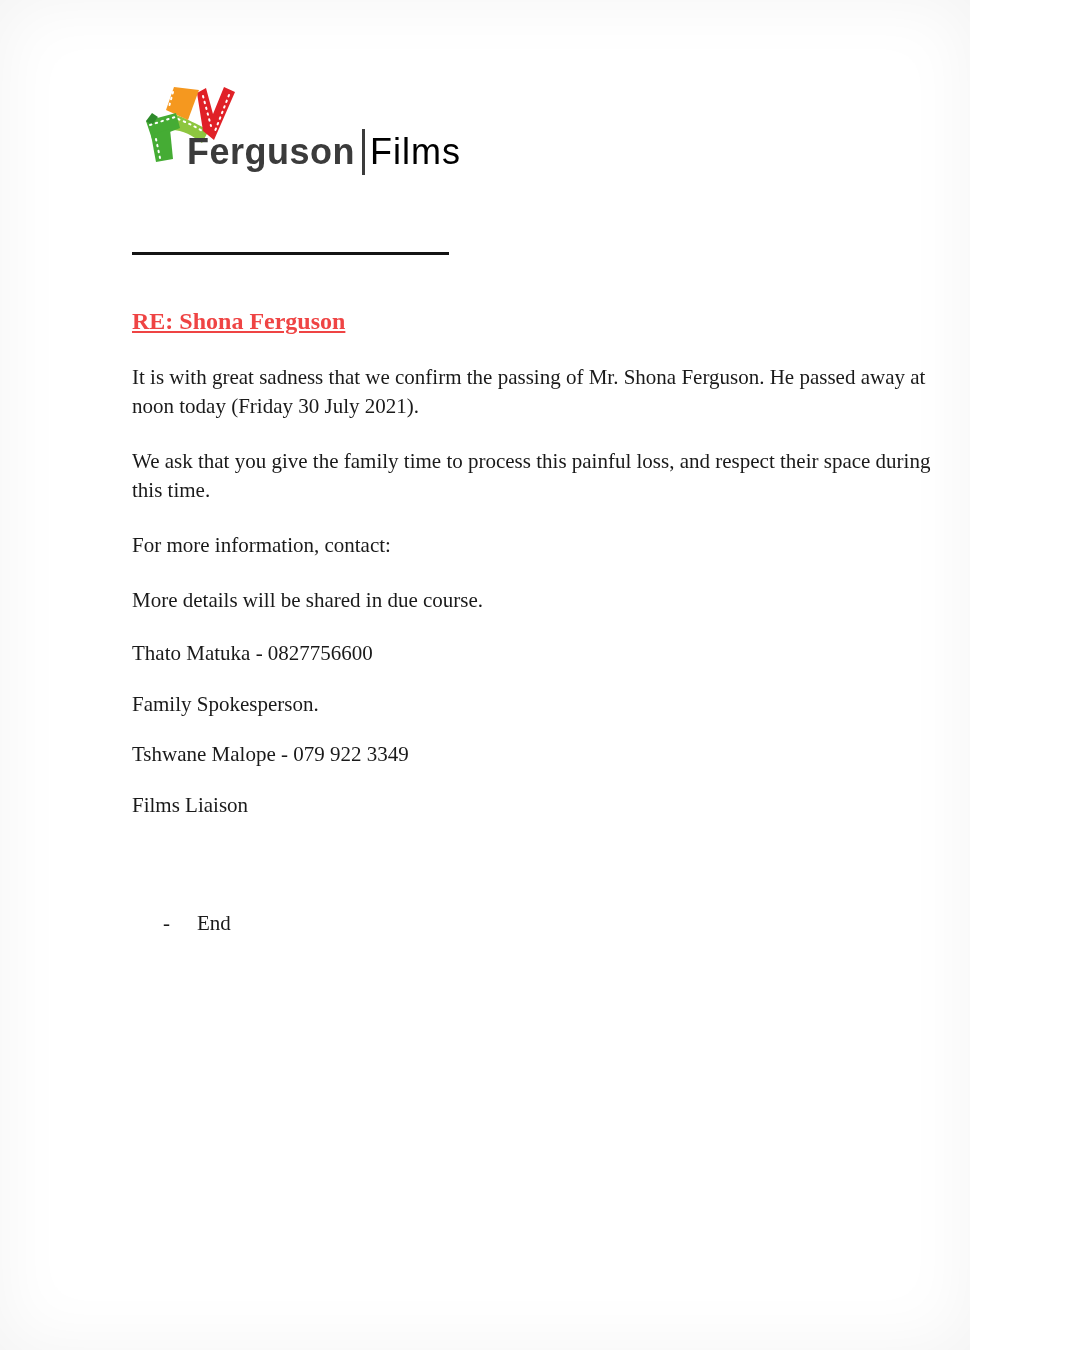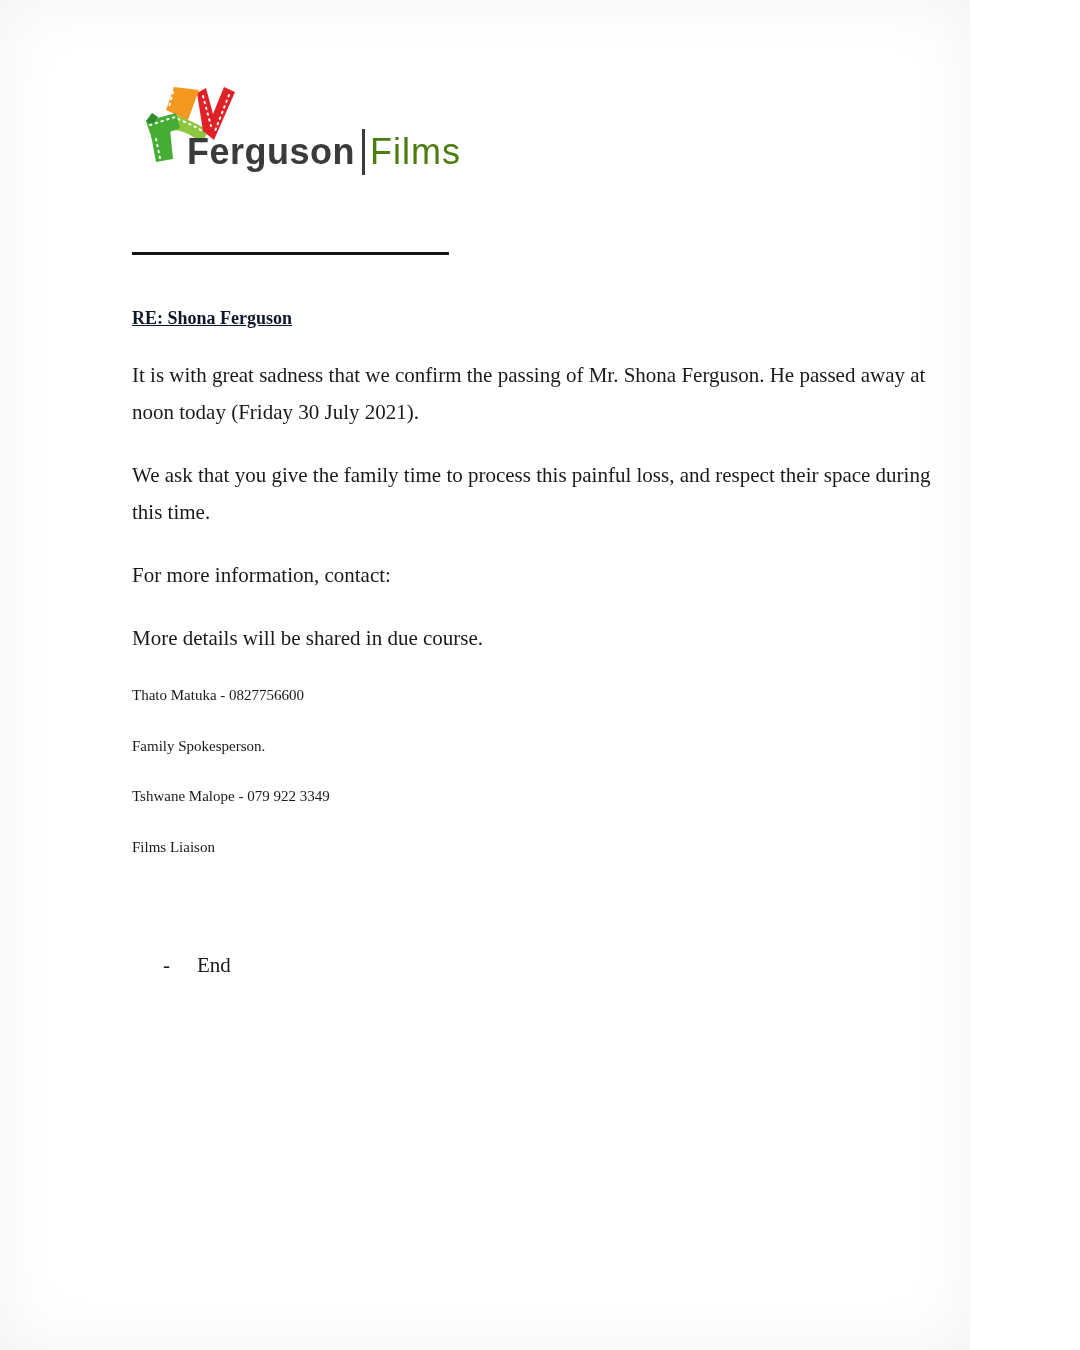--- a/index.html
+++ b/index.html
@@ -42,21 +42,21 @@
   .sep-bar {
     display: inline-block;
     width: 3px;
     height: 46px;
     background: #3b3b3b;
     margin: 0 5px 0 7px;
   }
   .films {
     font-size: 36px;
     font-weight: 400;
-    color: #4d7c0f;
+    color: #000000;
     letter-spacing: 1px;
   }
 
   
   .rule {
     position: absolute;
     left: 132px;
     top: 252px;
     width: 317px;
     height: 3px;
@@ -65,33 +65,33 @@
 
   
   .content {
     position: absolute;
     left: 132px;
     top: 300px;
     width: 820px;
   }
   .subject {
     margin: 8px 0 28px 0;
-    font-size: 18px;
+    font-size: 24px;
     font-weight: 700;
     text-decoration: underline;
-    color: #0f172a;
+    color: #ef4444;
   }
   .para {
     margin: 0 0 26px 0;
     font-size: 21px;
-    line-height: 37px;
+    line-height: 29px;
   }
   .contact {
     margin: 0 0 25px 0;
-    font-size: 15px;
+    font-size: 21px;
     line-height: 25.5px;
   }
   .end-line {
     margin-top: 93px;
     padding-left: 31px;
     font-size: 21px;
     display: flex;
   }
   .end-dash {
     display: inline-block;

